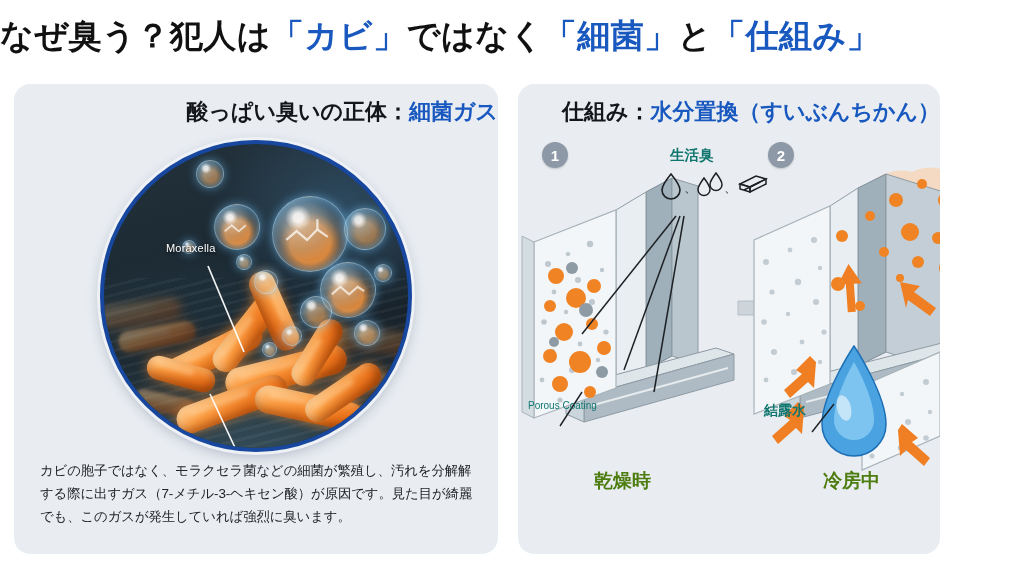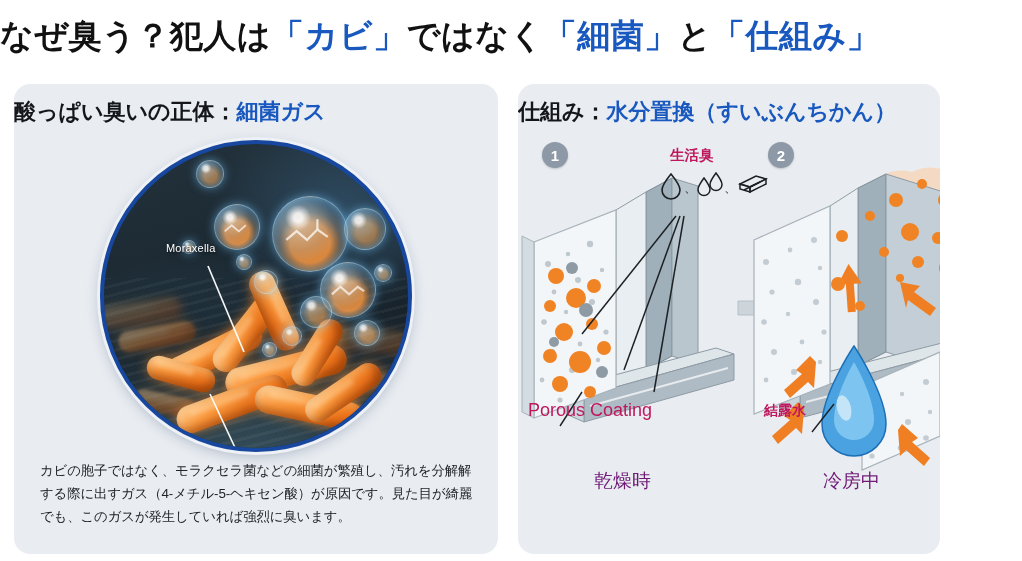--- a/index.html
+++ b/index.html
@@ -28,21 +28,21 @@
     position:absolute;top:84px;height:470px;
     background:#e9edf2;
     border-radius:16px;
     overflow:hidden;
   }
   .card-left{left:14px;width:484px;}
   .card-right{left:518px;width:422px;}
 
   .card-title{
     position:absolute;left:0;top:13px;width:100%;
-    text-align:left;
+    text-align:right;
     font-size:22px;font-weight:bold;color:#14161a;
     white-space:nowrap;
   }
   .card-title .hl{color:#1858bf;}
 
   .caption{
     position:absolute;left:26px;right:22px;bottom:26px;
     font-size:13.4px;line-height:23px;color:#222426;
     letter-spacing:-0.1px;
     text-align:left;
@@ -114,31 +114,31 @@
     position:absolute;width:26px;height:26px;border-radius:50%;
     background:#8d99a6;color:#ffffff;
     font-size:15px;font-weight:bold;
     display:flex;align-items:center;justify-content:center;
     box-shadow:0 1px 2px rgba(0,0,0,.18);
   }
   .badge1{left:24px;top:12px;}
   .badge2{left:250px;top:12px;}
 
   .stage-caption{
-    position:absolute;font-size:19px;font-weight:normal;color:#701a75;
+    position:absolute;font-size:19px;font-weight:bold;color:#4d7c0f;
     white-space:nowrap;
   }
   .cap-dry{left:76px;top:338px;}
   .cap-cool{left:305px;top:338px;}
 
   .lbl{
-    position:absolute;font-size:13px;color:#be185d;white-space:nowrap;text-align:center;
+    position:absolute;font-size:13px;color:#0f766e;white-space:nowrap;text-align:center;
   }
   .lbl-seikatsu{left:152px;top:16px;font-size:14.5px;font-weight:bold;}
-  .lbl-porous{left:10px;top:270px;font-size:18px;}
+  .lbl-porous{left:10px;top:270px;font-size:10px;}
   .lbl-ketsuro{left:246px;top:272px;font-size:14px;font-weight:bold;}
 
   .odor-icons{position:absolute;left:140px;top:40px;width:110px;height:30px;}
 
   svg{display:block;overflow:visible;}
 </style>
 </head>
 <body>
 
 <div class="page">
@@ -204,21 +204,21 @@
         <svg class="leader" viewBox="0 0 312 312">
           <line x1="106" y1="250" x2="134" y2="310" stroke="#ffffff" stroke-width="1.6" opacity=".95"></line>
         </svg>
         <div class="moraxella-label" style="left:62px;top:98px;">Moraxella</div>
         <svg class="leader" viewBox="0 0 312 312">
           <line x1="104" y1="122" x2="140" y2="208" stroke="#ffffff" stroke-width="1.7" opacity=".95"></line>
         </svg>
       </div>
     </div>
 
-    <div class="caption">カビの胞子ではなく、モラクセラ菌などの細菌が繁殖し、汚れを分解解する際に出すガス（4-メチル-5-ヘキセン酸）が原因です。見た目が綺麗でも、このガスが発生していれば強烈に臭います。</div>
+    <div class="caption">カビの胞子ではなく、モラクセラ菌などの細菌が繁殖し、汚れを分解解する際に出すガス（7-メチル-3-ヘキセン酸）が原因です。見た目が綺麗でも、このガスが発生していれば強烈に臭います。</div>
   </div>
 
   <div class="card card-right">
 
     <div class="card-title">
       <span>仕組み：</span><span class="hl">水分置換（すいぶんちかん）</span>
     </div>
 
     <div class="stage">
 

